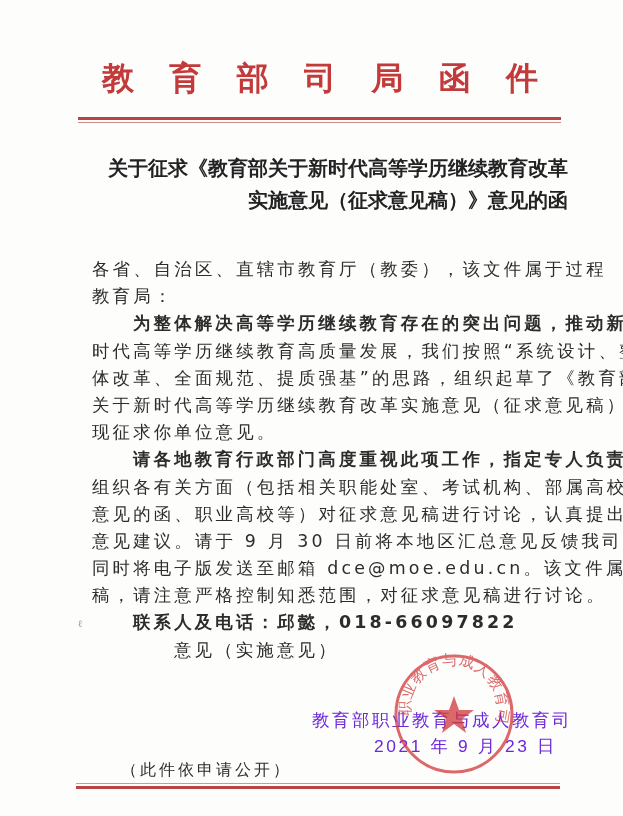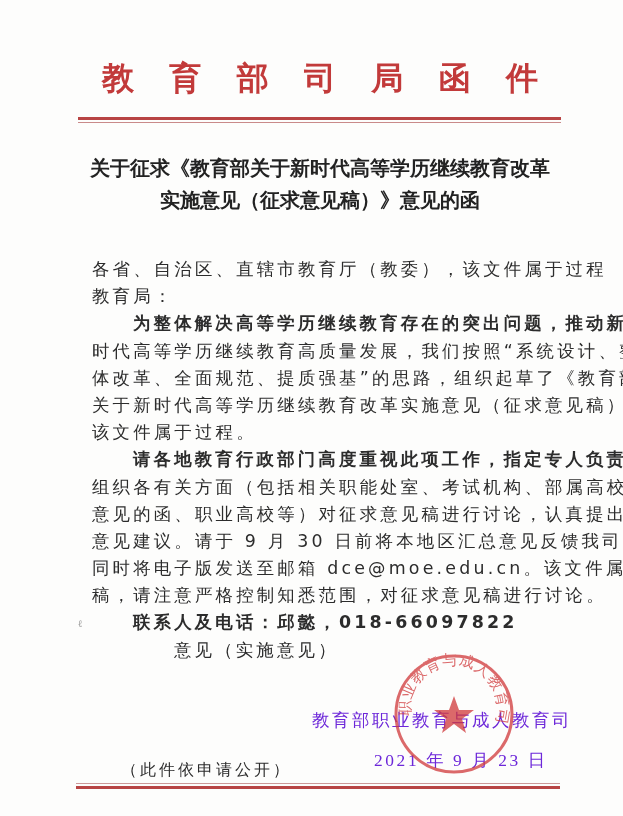--- a/index.html
+++ b/index.html
@@ -18,43 +18,43 @@
     font-family: "DejaVu Serif", serif;
     font-weight: bold; font-size: 32px; line-height: 40px;
     color: #c23a3a;
   }
   .letterhead span { display: inline-block; width: 36px; text-align: center; }
 
   .rule-top-thick { position: absolute; left: 78px; top: 117px; width: 483px; height: 3px; background: #b84444; }
   .rule-top-thin  { position: absolute; left: 78px; top: 122px; width: 483px; height: 1px; background: #c98a8a; }
 
   .title {
-    position: absolute; left: 60px; top: 152px; width: 520px;
-    text-align: center; font-weight: bold;
+    position: absolute; left: 48px; top: 152px; width: 520px;
+    text-align: right; font-weight: bold;
     font-size: 20px; line-height: 32px; color: #222;
   }
   .title div { white-space: nowrap; }
 
   .body {
     position: absolute; left: 92px; top: 256px; width: 466px;
     font-family: "DejaVu Sans", "Liberation Sans", sans-serif;
     font-size: 17.4px; line-height: 27.2px; color: #2c2c2c;
     letter-spacing: 3.2px;
   }
   .body .ln { white-space: nowrap; height: 27.2px; }
   .ind { padding-left: 41px; font-weight: bold; }
   .ind2 { padding-left: 82px; }
 
   .sig {
     position: absolute; left: 312px; top: 707px;
     font-family: "DejaVu Sans", sans-serif;
     font-size: 17.4px; line-height: 26px; letter-spacing: 2.6px; color: #6d28d9;
     white-space: nowrap; z-index: 1;
   }
-  .sig .date { padding-left: 62px; font-family: Liberation Serif, serif; margin-top: 14px; }
+  .sig .date { padding-left: 62px; font-family: Liberation Sans, sans-serif; }
 
   .footer-note {
     position: absolute; left: 92px; top: 760px;
     font-family: "DejaVu Sans", sans-serif;
     font-size: 16px; letter-spacing: 3px; color: #2c2c2c; white-space: nowrap; margin-left: 29px;
   }
   .rule-bot-thin  { position: absolute; left: 76px; top: 783px; width: 484px; height: 1px; background: #c99; }
   .rule-bot-thick { position: absolute; left: 76px; top: 786px; width: 484px; height: 3px; background: #b84444; }
 
   .seal {
@@ -85,21 +85,21 @@
     <div>实施意见（征求意见稿）》意见的函</div>
   </div>
 
   <div class="body">
     <div class="ln">各省、自治区、直辖市教育厅（教委），该文件属于过程</div>
     <div class="ln">教育局：</div>
     <div class="ln ind">为整体解决高等学历继续教育存在的突出问题，推动新</div>
     <div class="ln">时代高等学历继续教育高质量发展，我们按照“系统设计、整</div>
     <div class="ln">体改革、全面规范、提质强基”的思路，组织起草了《教育部</div>
     <div class="ln">关于新时代高等学历继续教育改革实施意见（征求意见稿）》，</div>
-    <div class="ln">该文件属于过程。</div>
+    <div class="ln">现征求你单位意见。</div>
     <div class="ln ind">请各地教育行政部门高度重视此项工作，指定专人负责，</div>
     <div class="ln">组织各有关方面（包括相关职能处室、考试机构、部属高校、</div>
     <div class="ln">意见的函、职业高校等）对征求意见稿进行讨论，认真提出</div>
     <div class="ln">意见建议。请于 9 月 30 日前将本地区汇总意见反馈我司，</div>
     <div class="ln">同时将电子版发送至邮箱 dce@moe.edu.cn。该文件属于过程</div>
     <div class="ln">稿，请注意严格控制知悉范围，对征求意见稿进行讨论。</div>
     <div class="ln ind">联系人及电话：邱懿，018-66097822</div>
     <div class="ln ind2">意见（实施意见）</div>
   </div>
 

